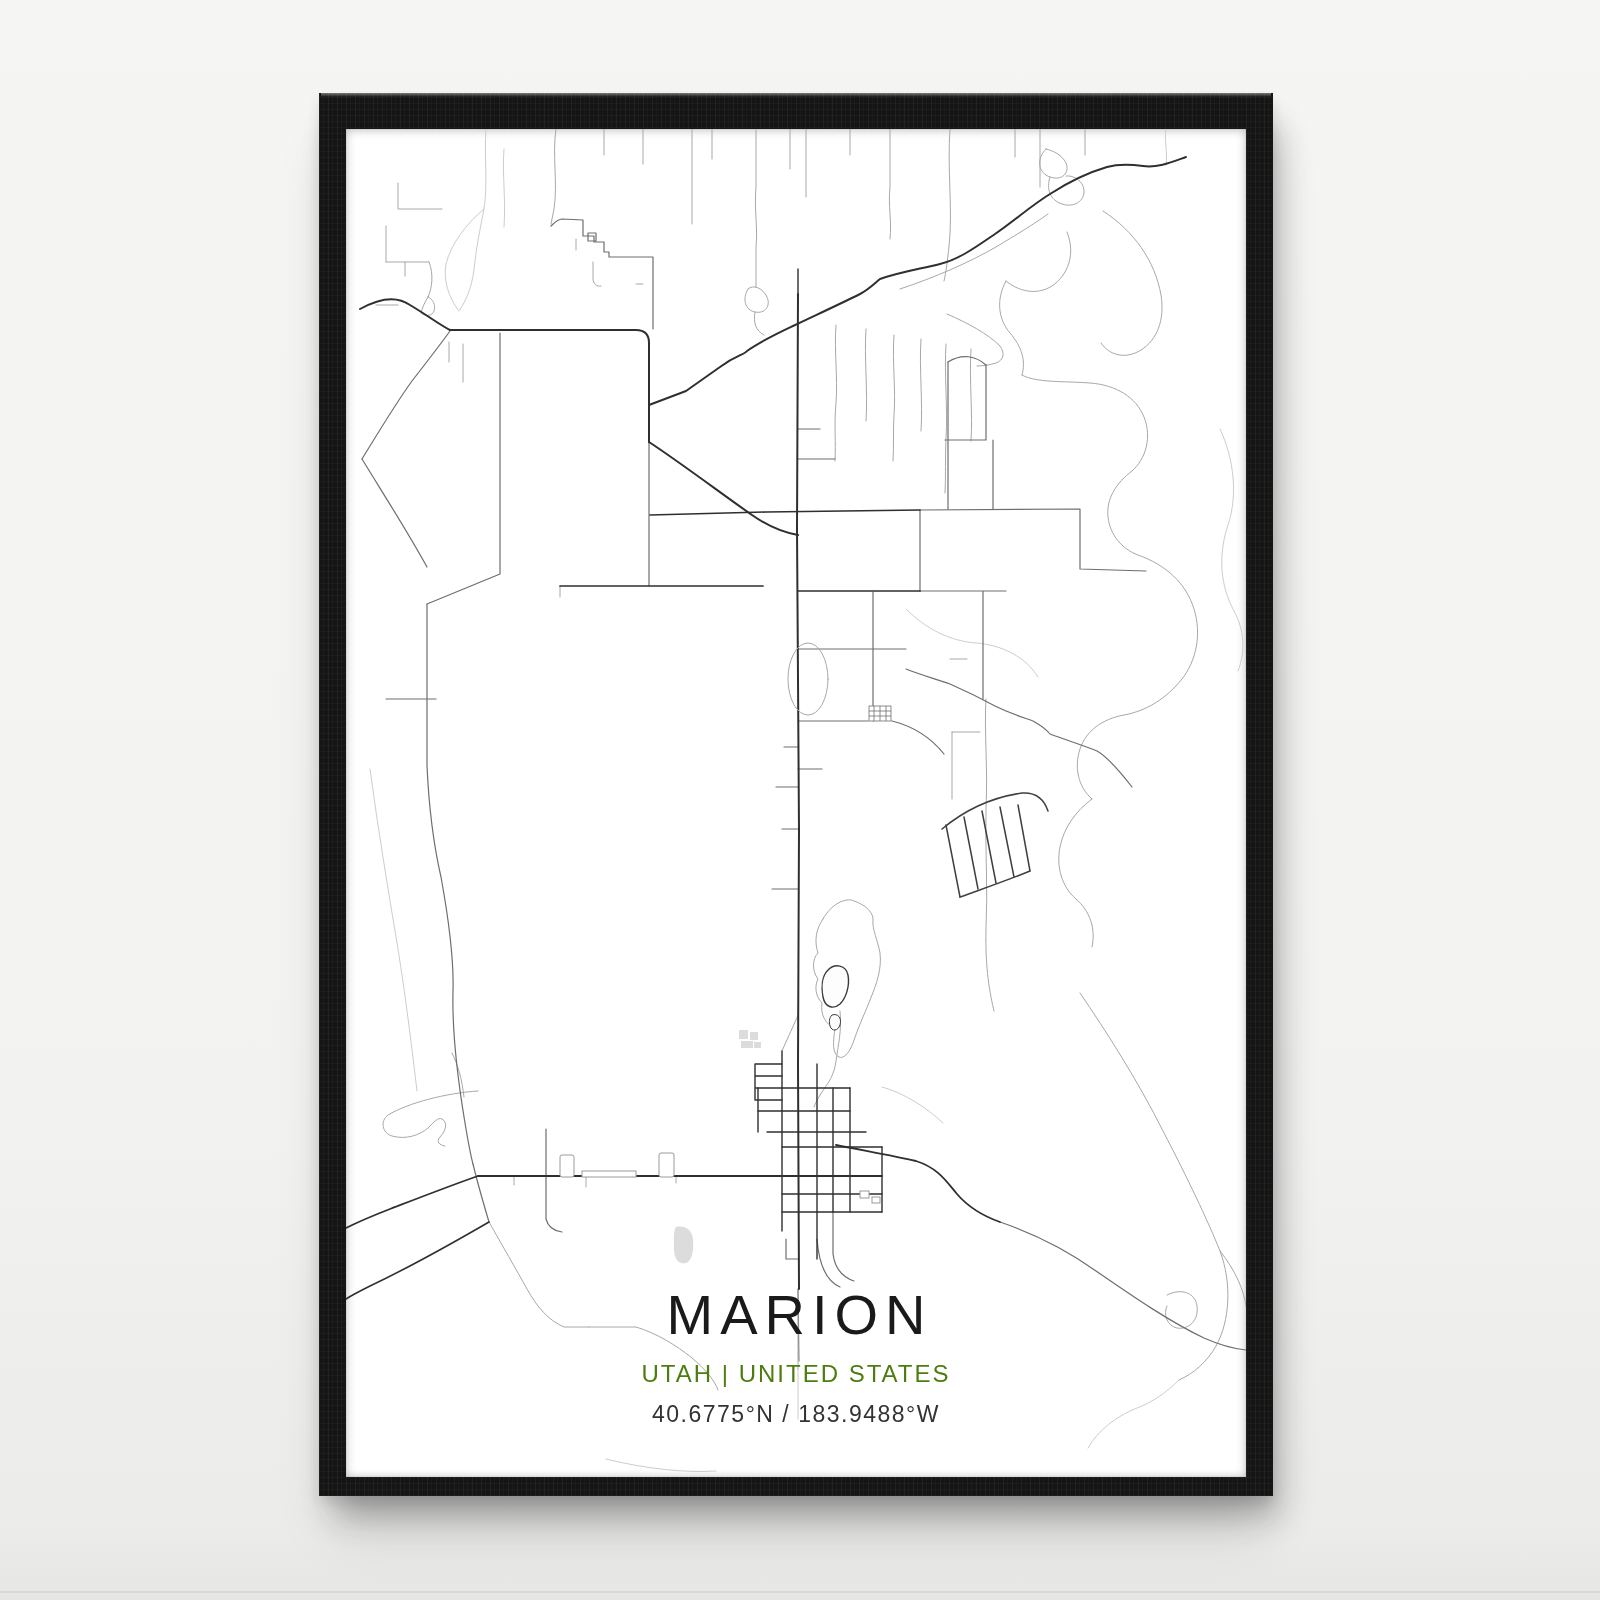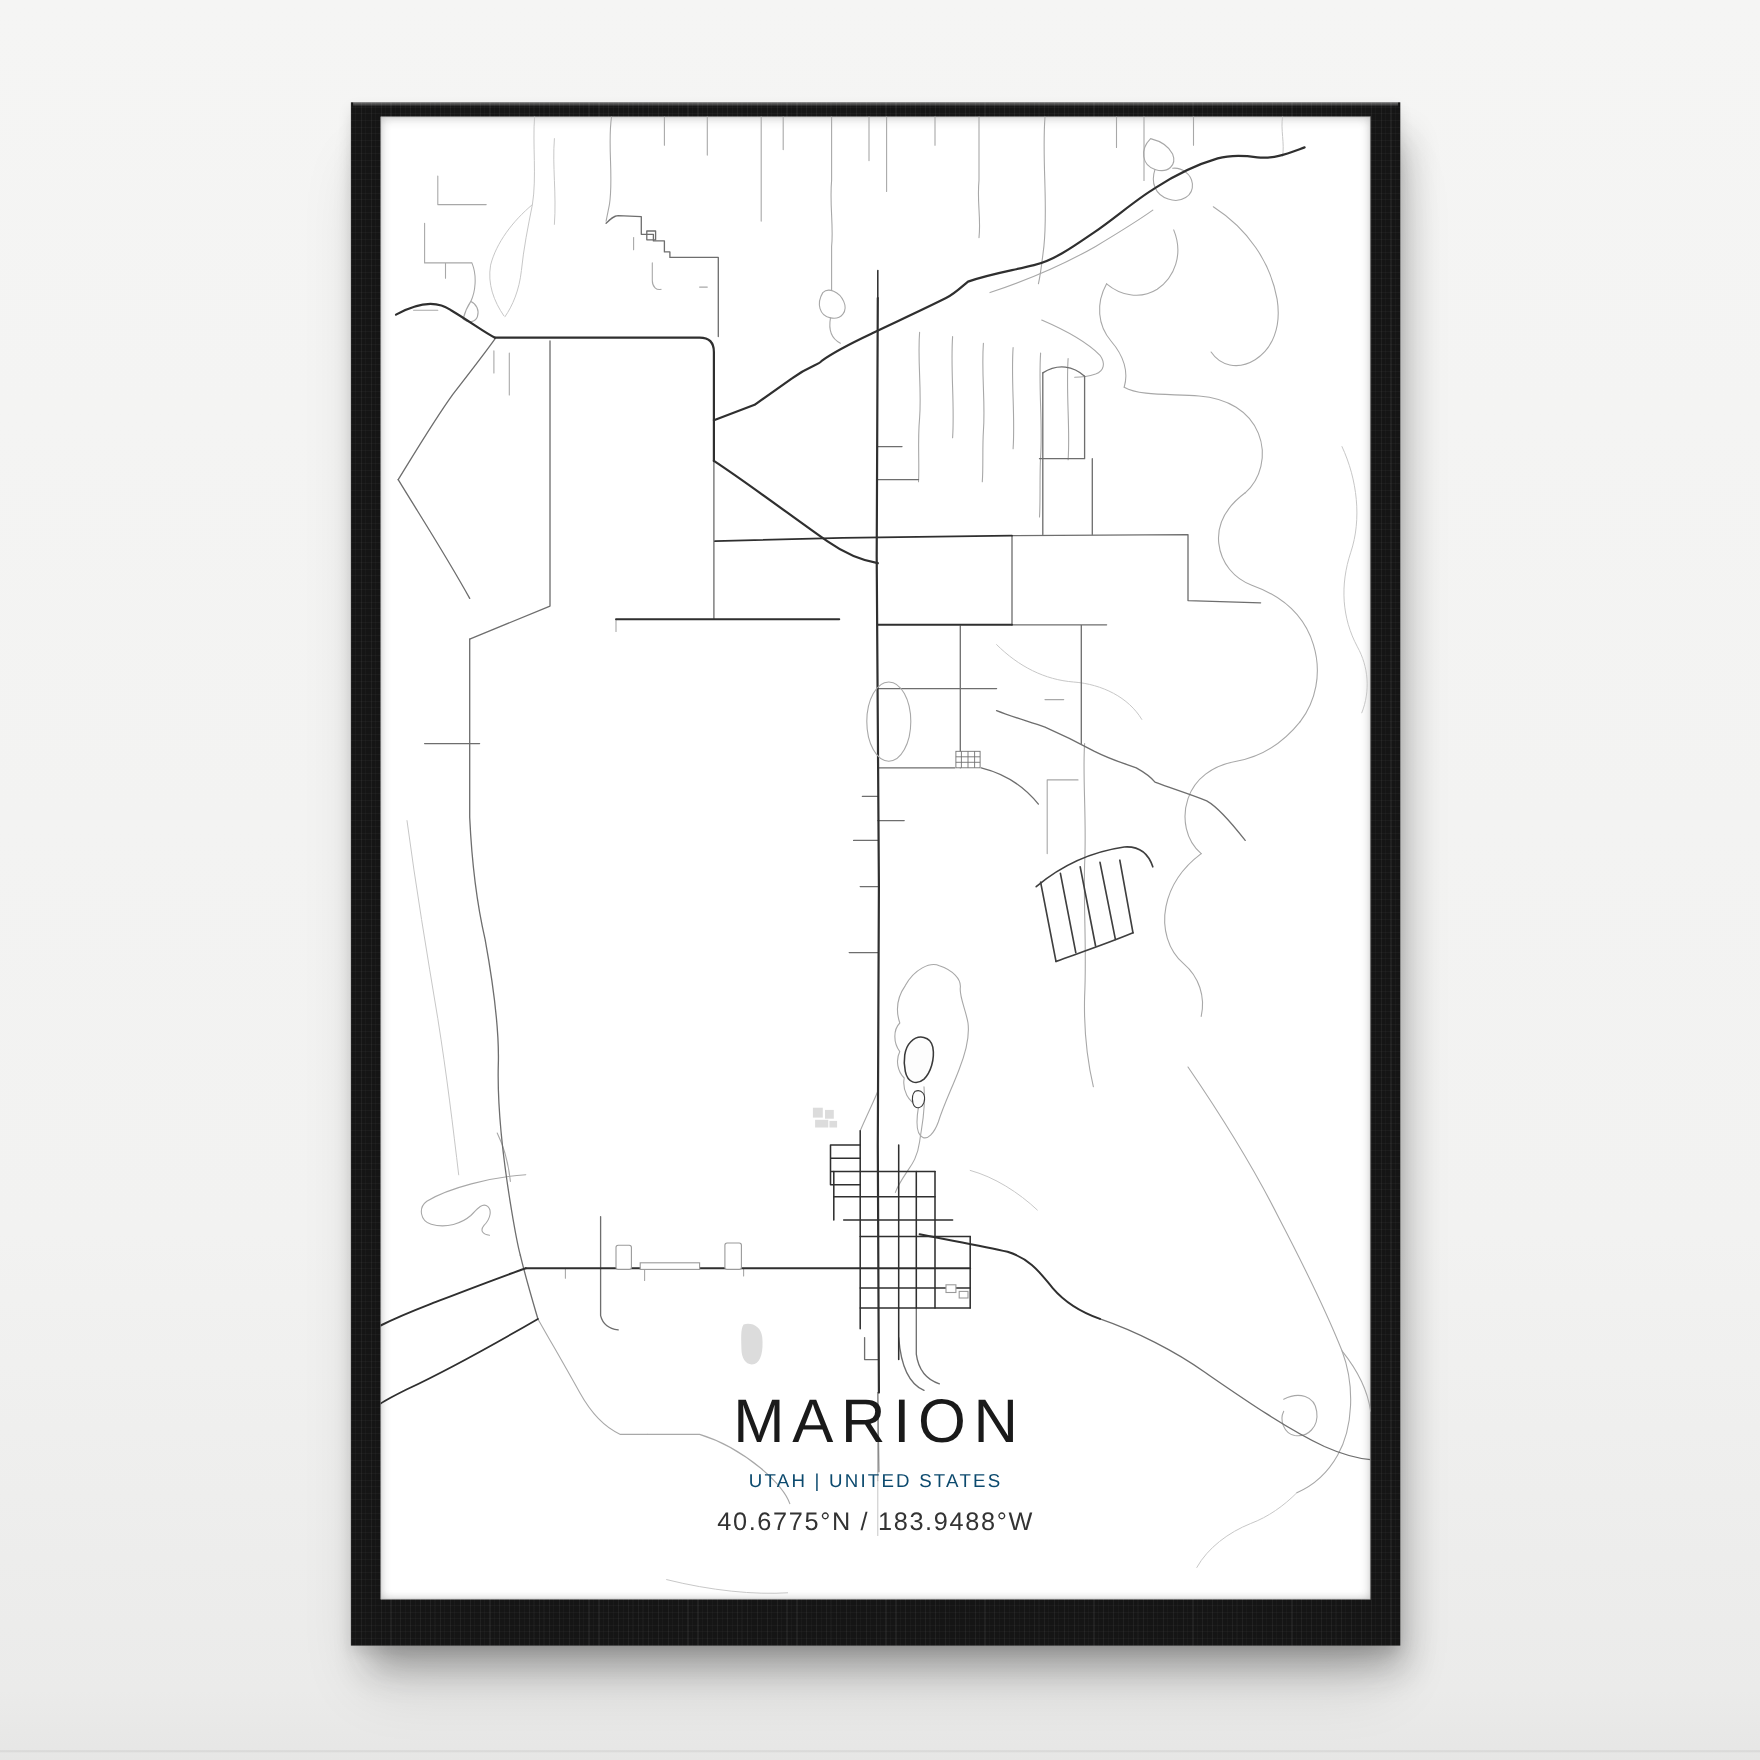--- a/index.html
+++ b/index.html
@@ -32,21 +32,21 @@
       2px 44px 55px -12px rgba(30,30,30,0.14),
       0 6px 12px rgba(0,0,0,0.10);
   }
   .frame-top-highlight {
     position: absolute; top: 0; left: 2px; right: 2px; height: 4px;
     background: linear-gradient(180deg, rgba(255,255,255,0.42), rgba(255,255,255,0));
     pointer-events: none;
   }
   .paper {
     position: absolute;
-    left: 27px; top: 13px;
+    left: 27px; top: 36px;
     width: 900px; height: 1348px;
     background: var(--color-paper, #ffffff);
     box-shadow:
       inset 0 0 1px rgba(0,0,0,0.45),
       inset 0 4px 9px rgba(0,0,0,0.10),
       inset 0 -3px 7px rgba(0,0,0,0.07),
       inset 4px 0 8px rgba(0,0,0,0.06),
       inset -4px 0 8px rgba(0,0,0,0.06);
   }
   .map-svg { position: absolute; left: 0; top: 0; display: block; }
@@ -72,24 +72,24 @@
     margin: 0;
     font-size: 56px;
     font-weight: 300;
     letter-spacing: 7px;
     line-height: 60px;
     text-indent: 7px; 
     white-space: nowrap;
   }
   .poster-subtitle {
     margin: 15px 0 0 0;
-    font-size: 17px;
+    font-size: 24px;
     font-weight: 300;
     letter-spacing: 2px;
-    color: #0c4a6e;
+    color: #4d7c0f;
     white-space: nowrap;
   }
   .poster-coordinates {
     margin: 13px 0 0 0;
     font-size: 23px;
     font-weight: 300;
     letter-spacing: 1.5px;
     color: #333333;
     white-space: nowrap;
   }

